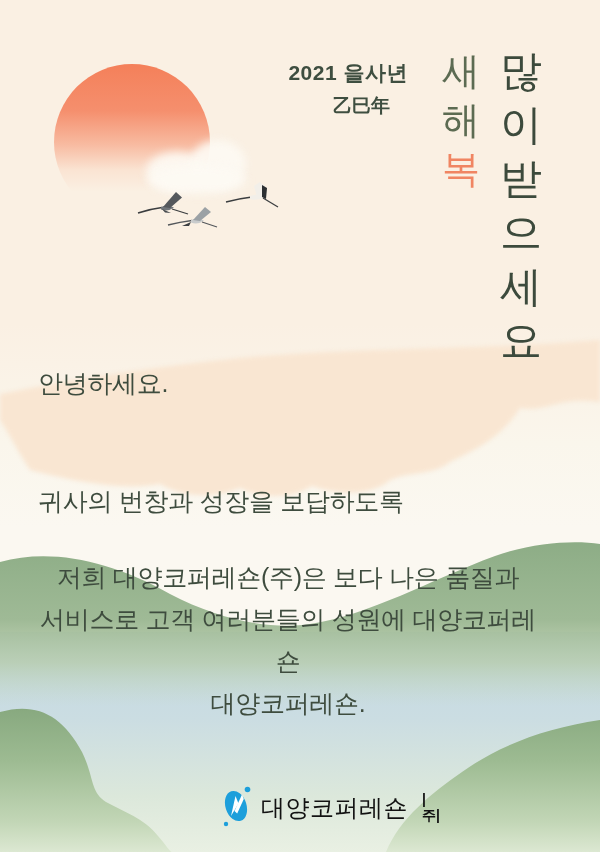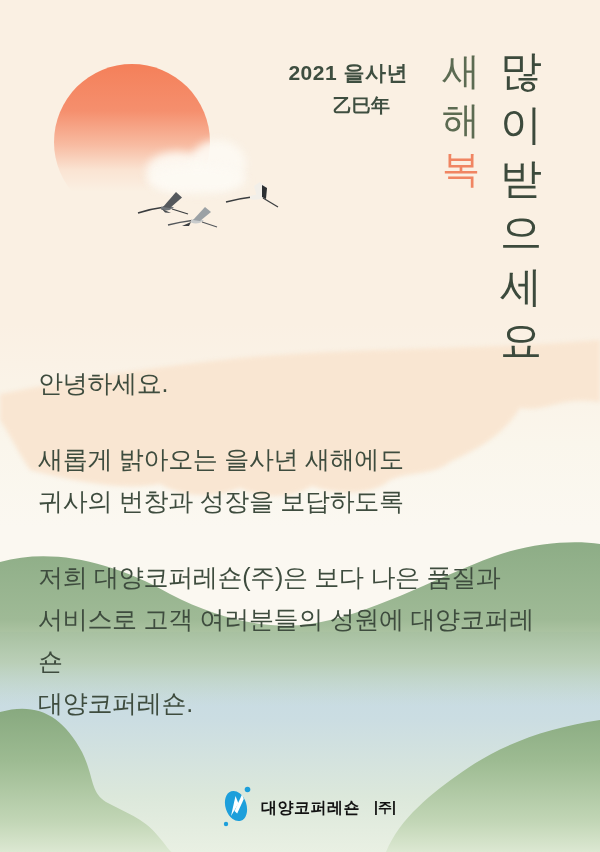--- a/index.html
+++ b/index.html
@@ -25,33 +25,33 @@
   .col2{left:498px;top:44px;width:46px;}
   .col2 span{font-size:42px;line-height:54px;font-weight:500;}
 
   .yearbox{right:192px;top:59px;text-align:right;color:#3E4E40;}
   .year1{font-size:21px;font-weight:600;letter-spacing:0.5px;}
   .year2{font-size:19px;font-weight:700;margin-top:6px;margin-right:18px;}
 
   
   .greeting{left:38px;top:332px;width:500px;color:#3E4C3E;font-size:25px;font-weight:500;line-height:42px;letter-spacing:-0.3px;margin-top:30px;}
   .greeting p{margin:0 0 34px 0;}
-  .greeting p:last-child{margin-bottom:0;}
+  .greeting p:last-child{margin-bottom:0;text-align:center;}
 
   
   .sky-band{left:0;top:632px;width:600px;height:220px;
     background:linear-gradient(180deg,#C2D8E3 0%,#CBDDE2 40%,#DCE8DB 75%,#E9F0E3 100%);}
   .hill-svg{left:0;width:600px;}
   .mid-hill{top:538px;height:240px;}
   .bottom-hills{top:700px;height:152px;}
 
   
   .logo{left:222px;top:784px;width:190px;height:48px;display:flex;align-items:center;gap:9px;}
   .logo-icon{width:30px;height:46px;flex:0 0 auto;}
-  .logo-name{font-size:16px;font-weight:700;color:#121212;letter-spacing:0.5px;white-space:nowrap;}
+  .logo-name{font-size:24px;font-weight:400;color:#121212;letter-spacing:0.5px;white-space:nowrap;}
   .logo-suffix{font-size:14px;font-weight:700;color:#121212;margin-left:5px;}
 </style>
 </head>
 <body>
 
 <div class="card">
 
   <svg class="abs band-svg" viewBox="0 330 600 190" preserveAspectRatio="none">
     <path fill="#F9E6D2" d="M0,394 C80,378 160,366 240,358 C340,348 480,350 600,340
       L600,402 C560,396 548,412 520,408 C500,440 470,452 450,462
@@ -136,21 +136,21 @@
       C94,776 90,792 106,802 C124,812 144,818 158,836 C166,845 170,852 172,852 L0,852 Z"></path>
     <path fill="url(#gbot)" d="M600,720 C545,728 498,746 462,772
       C432,793 400,818 386,852 L600,852 Z"></path>
   </svg>
 
   <div class="abs greeting">
     <p>
       <span>안녕하세요.</span>
     </p>
     <p>
-      <span>새롭게 밝아오는 을사년 새해에도</span><br>
+      <br>
       <span>귀사의 번창과 성장을 보답하도록</span>
     </p>
     <p>
       <span>저희 대양코퍼레숀(주)은 보다 나은 품질과</span><br>
       <span>서비스로 고객 여러분들의 성원에 대양코퍼레숀</span><br>
       <span>대양코퍼레숀.</span>
     </p>
   </div>
 
   <div class="abs logo">

